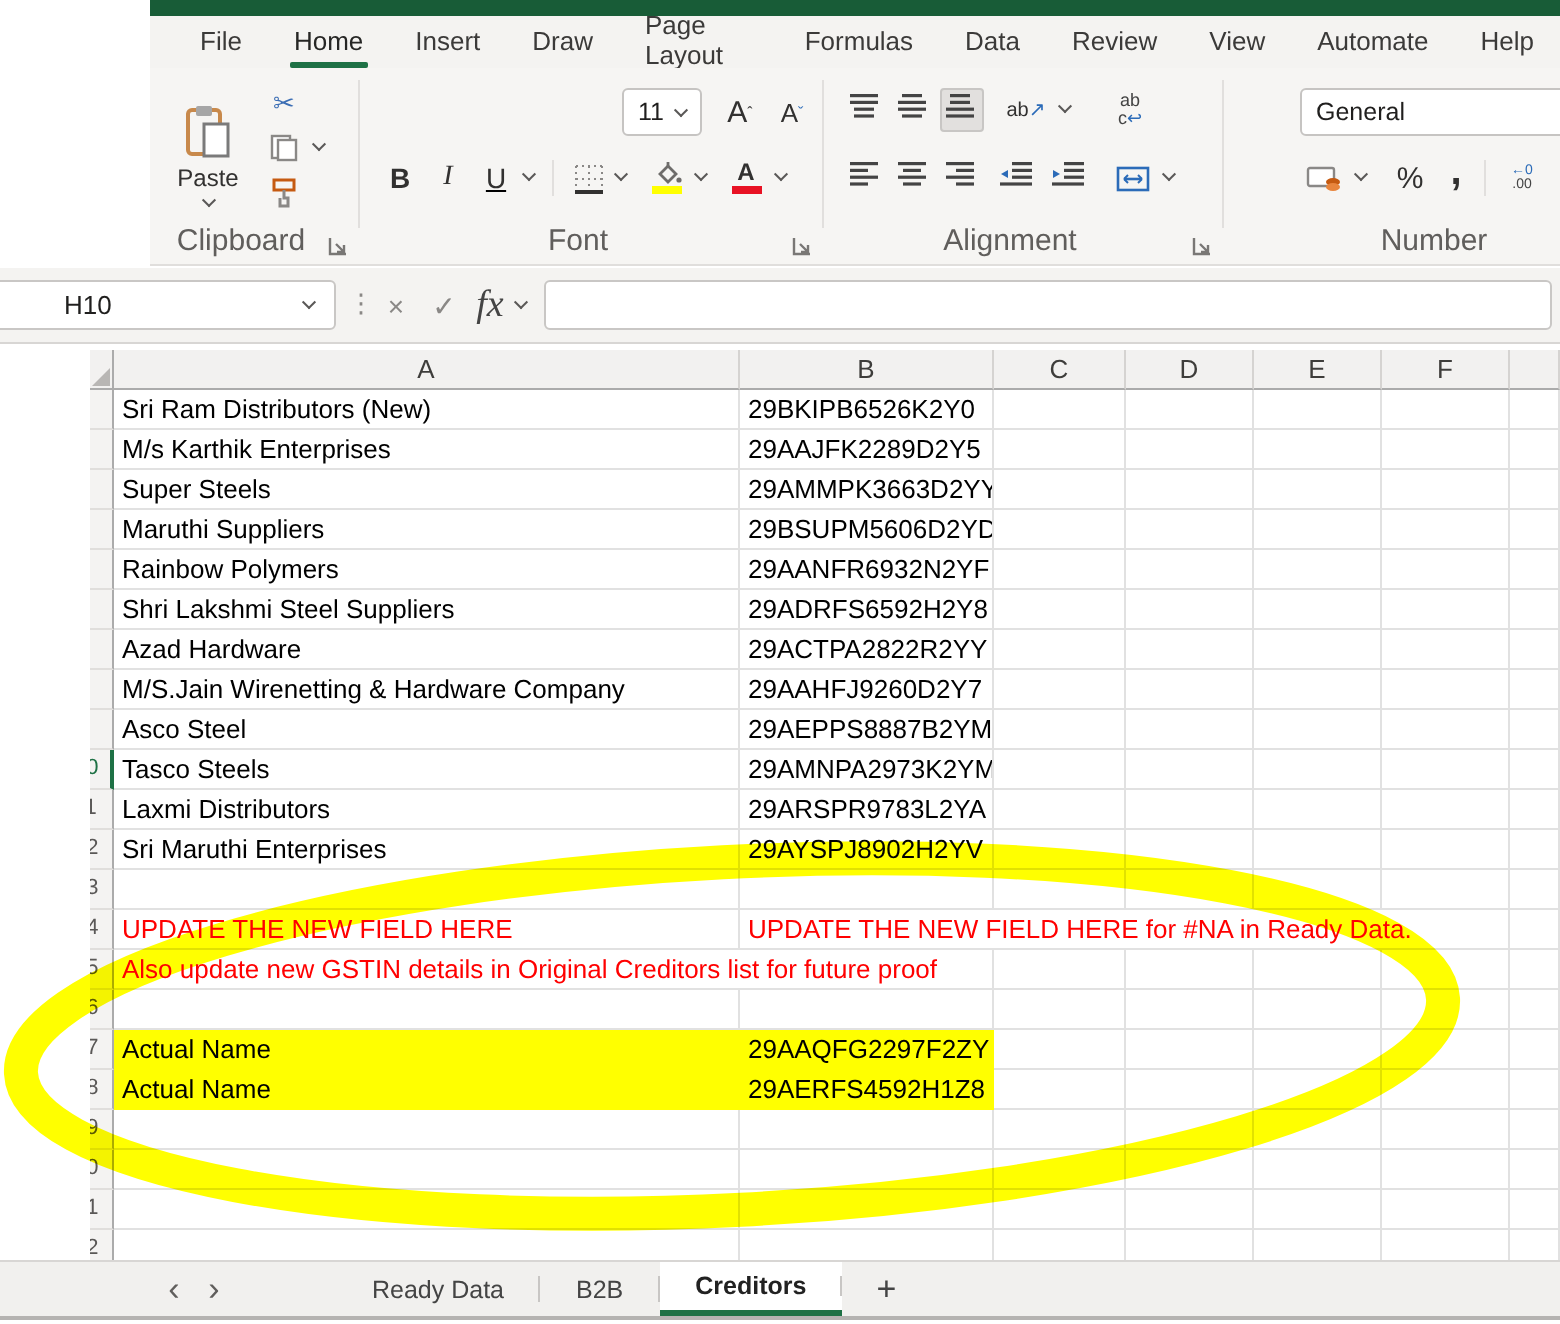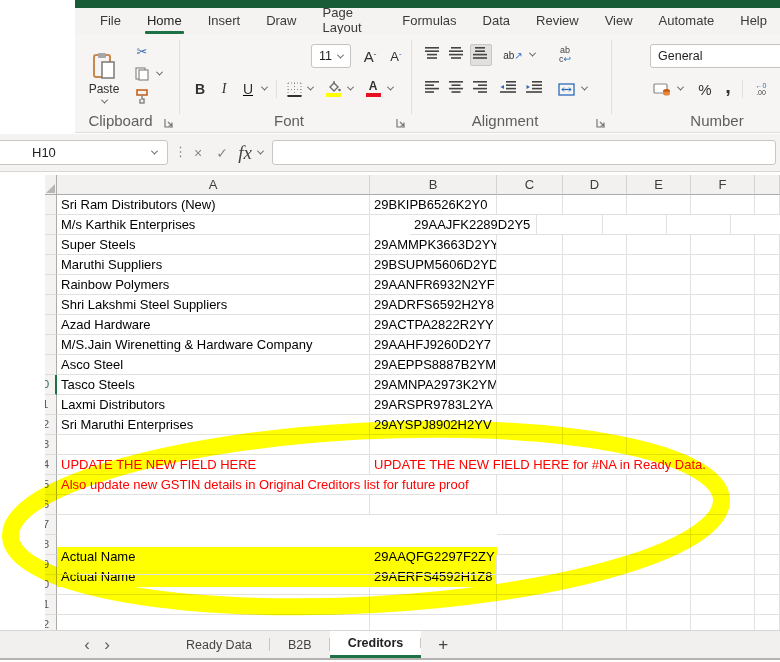--- a/index.html
+++ b/index.html
@@ -64,21 +64,21 @@
     border-bottom:1px solid #E0DEDC; position:relative; overflow:hidden; }
   .rowhead span { position:absolute; top:3px; font-size:11px; color:#5A5857; white-space:nowrap; }
   .rowhead.sel { border-right:2px solid #1E7145; }
   .rowhead.sel span { color:#1E7145; }
   #cells { position:absolute; left:57px; top:20px; }
   .row { display:flex; height:20px; }
   .cell { height:20px; border-right:1px solid #E1E1E1; border-bottom:1px solid #E1E1E1;
     font-size:13px; color:#000; line-height:19px; padding:0 0 0 4px; white-space:nowrap;
     overflow:hidden; position:relative; }
   .row.red .cell { color:#FF0000; }
-  .row.yellow .cell.fillable { background:#FFFF00; border-color:#FFFF00;margin-top:32px; }
+  .row.yellow .cell.fillable { background:#FFFF00; border-color:#FFFF00; }
   .cell .spill { position:absolute; left:0; top:0; height:19px; line-height:19px; padding-left:4px;
     background:#fff; white-space:nowrap; overflow:visible; z-index:2; }
   .row.red .cell .spill { color:#FF0000; }
 
   
   #annotation-svg { left:0; top:0; width:780px; height:662px; pointer-events:none;
     mix-blend-mode:multiply; z-index:10; }
 
   
   #tabbar { left:0; top:630px; width:780px; height:30px; background:#F1F0EE;
@@ -416,21 +416,21 @@
         <div class="cell fillable" style="width: 313px;">Sri Ram Distributors (New)</div>
         <div class="cell fillable" style="width: 127px;">29BKIPB6526K2Y0</div>
         <div class="cell" style="width: 66px;"></div>
         <div class="cell" style="width: 64px;"></div>
         <div class="cell" style="width: 64px;"></div>
         <div class="cell" style="width: 64px;"></div>
         <div class="cell" style="width: 25px;"></div>
       </div>
       <div class="row">
         <div class="cell fillable" style="width: 313px;">M/s Karthik Enterprises</div>
-        <div class="cell fillable" style="width: 127px; margin-left: 40px;">29AAJFK2289D2Y5</div>
+        <div class="cell fillable" style="width: 127px;">29AAJFK2289D2Y5</div>
         <div class="cell" style="width: 66px;"></div>
         <div class="cell" style="width: 64px;"></div>
         <div class="cell" style="width: 64px;"></div>
         <div class="cell" style="width: 64px;"></div>
         <div class="cell" style="width: 25px;"></div>
       </div>
       <div class="row">
         <div class="cell fillable" style="width: 313px;">Super Steels</div>
         <div class="cell fillable" style="width: 127px;">29AMMPK3663D2YY</div>
         <div class="cell" style="width: 66px;"></div>

